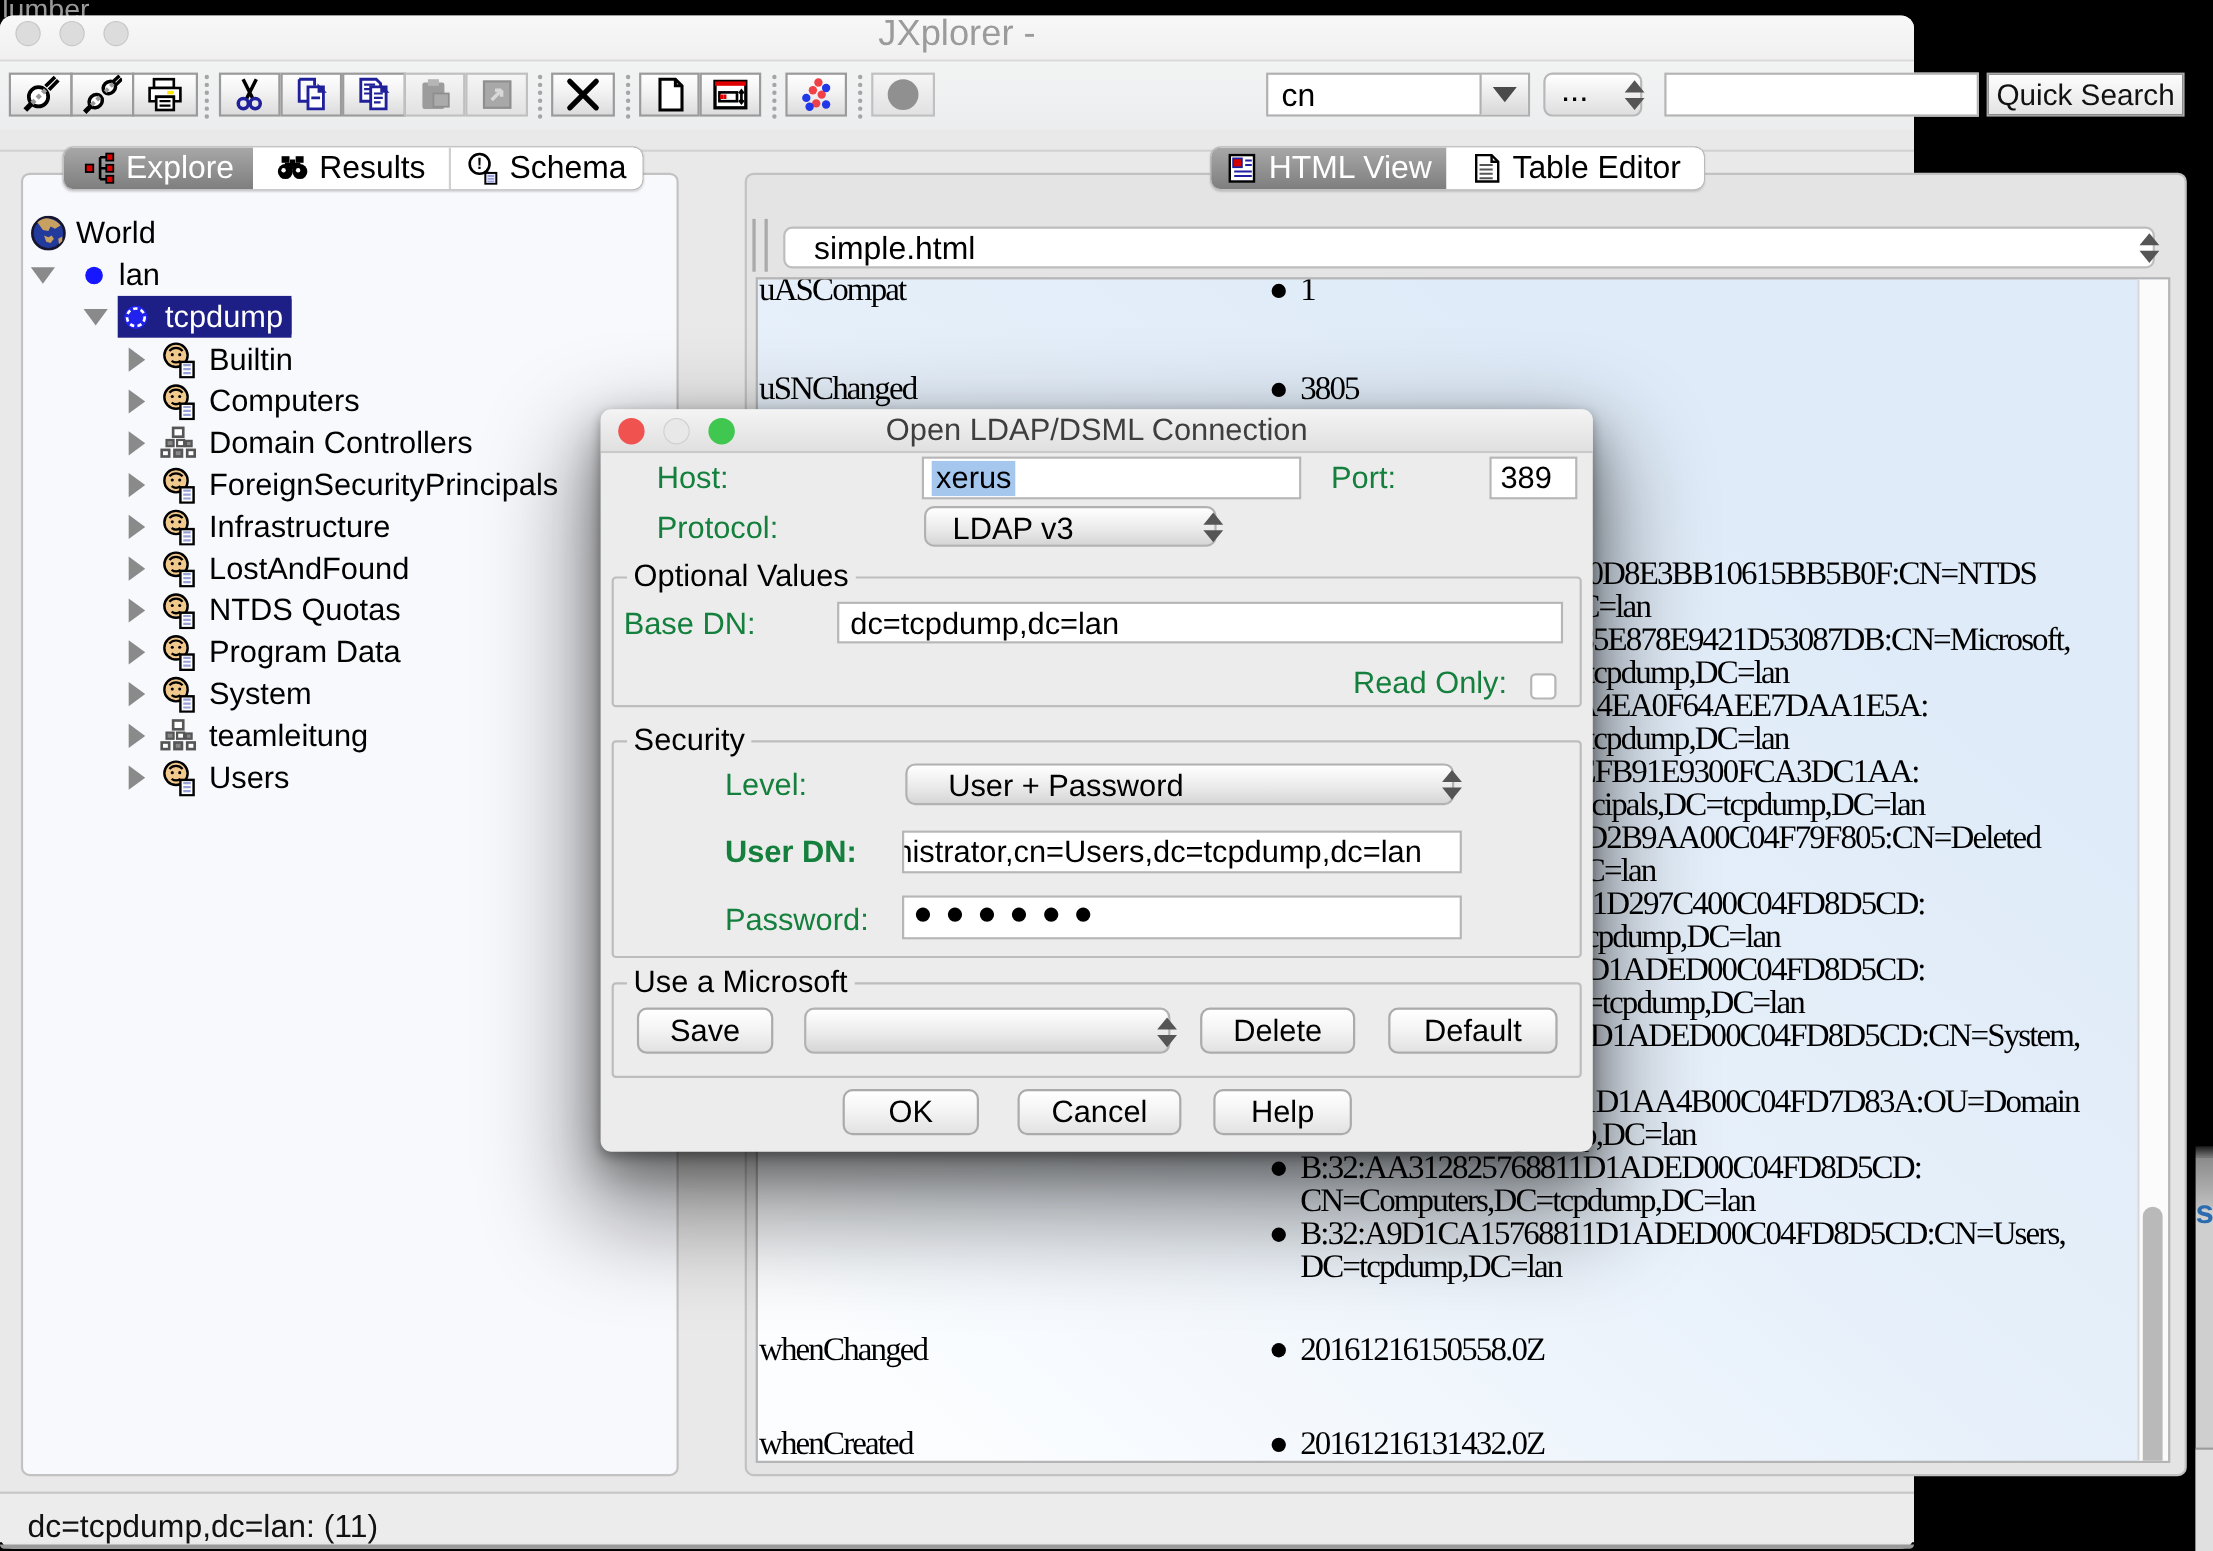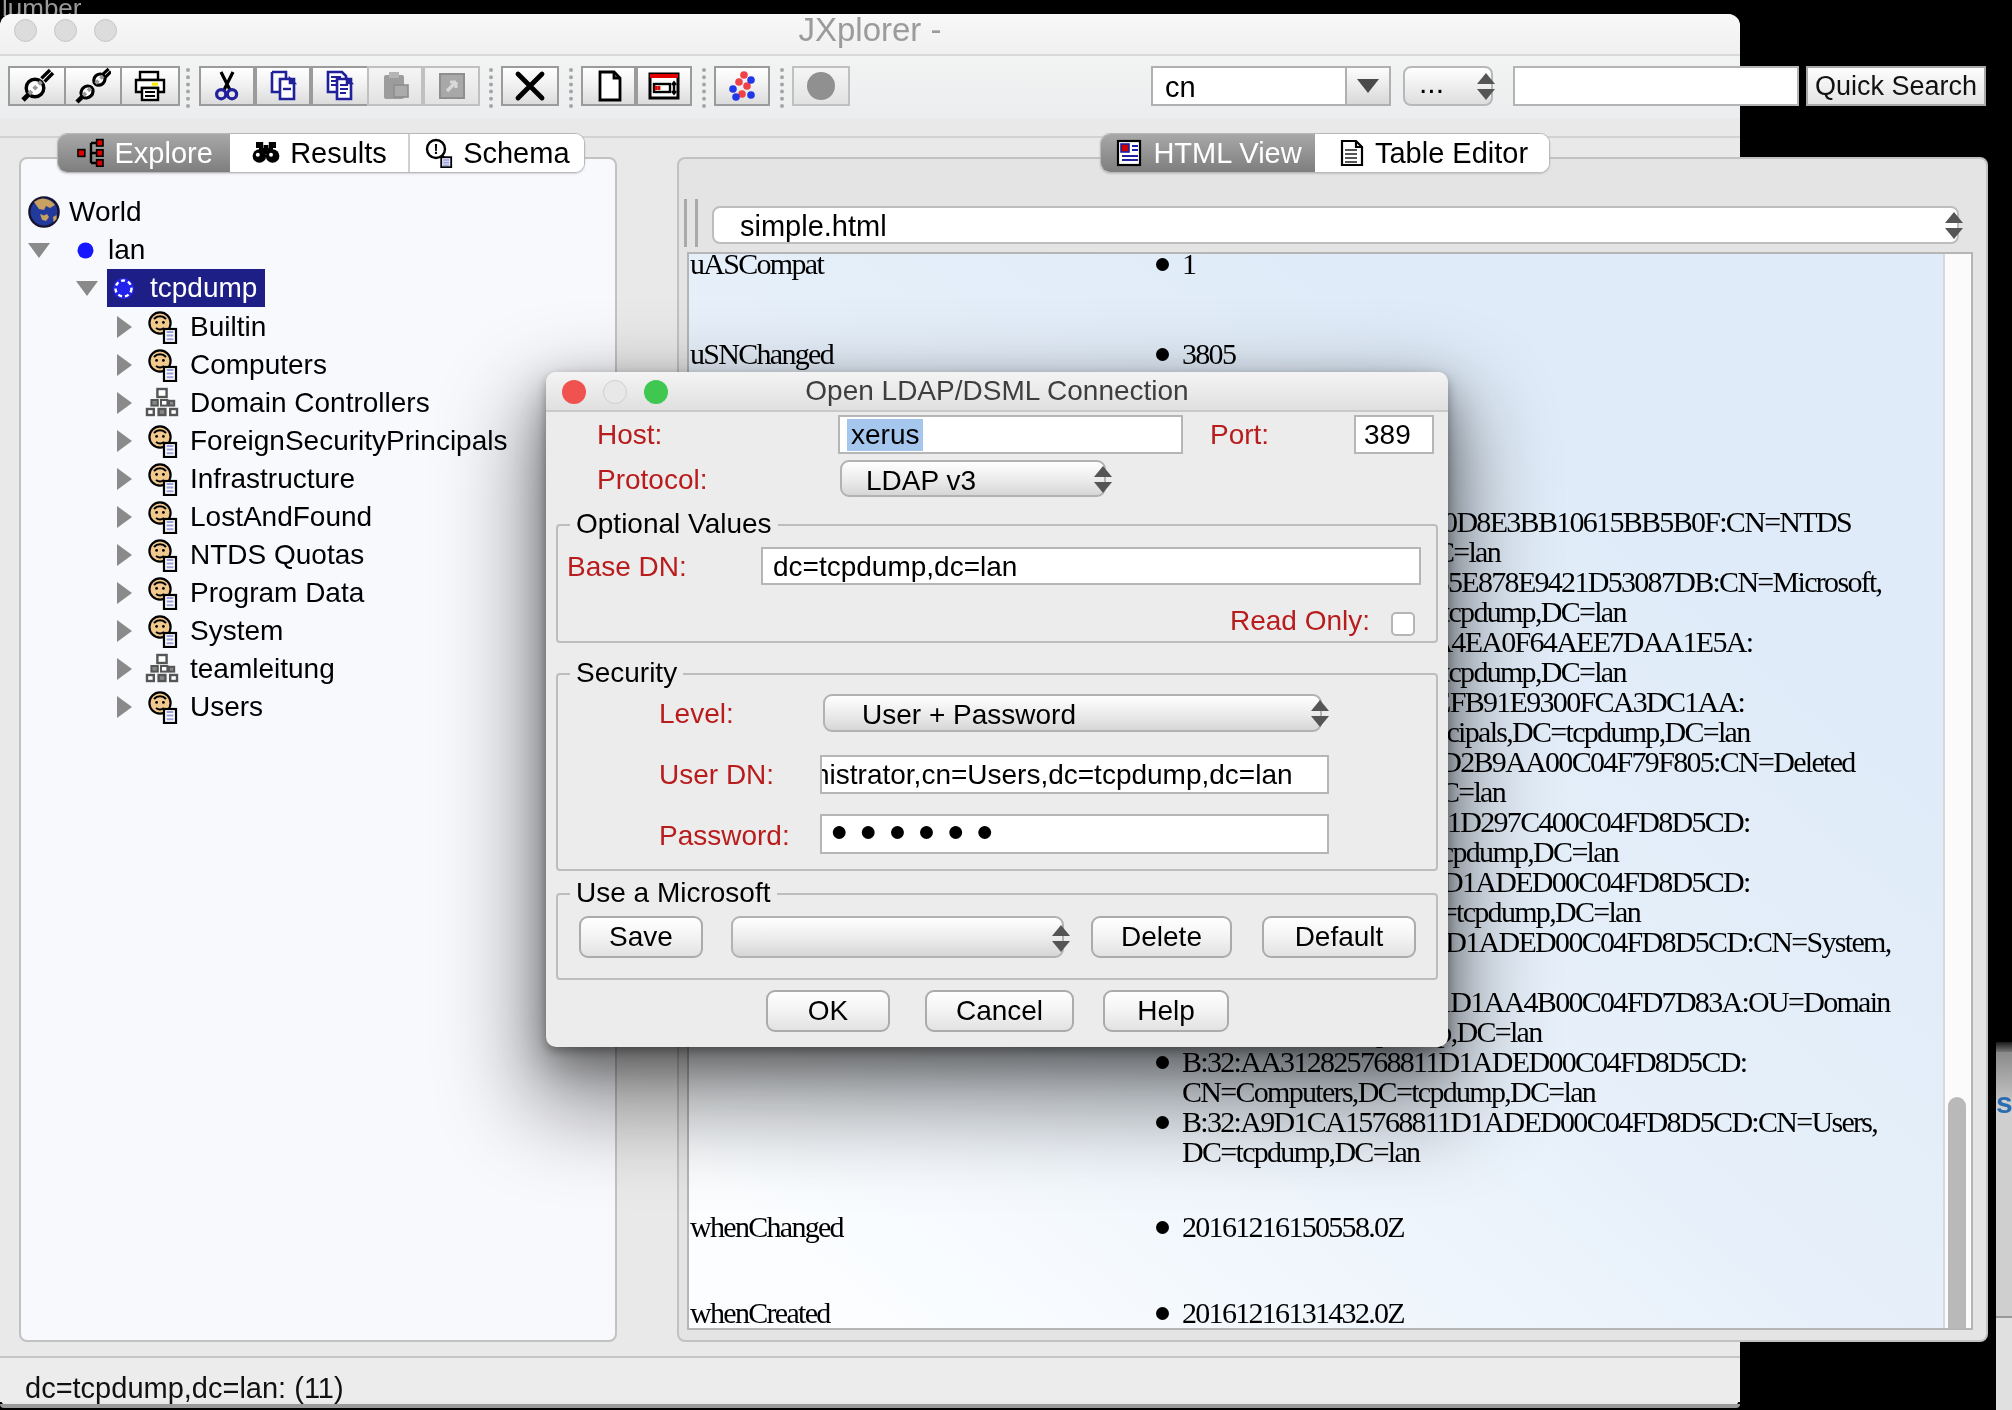--- a/index.html
+++ b/index.html
@@ -92,21 +92,21 @@
 
 
 #dialog { position:absolute; left:546px; top:372px; width:902px; height:675px;
   background:#ececec; border-radius:10px; font-size:28px;
   box-shadow:0 45px 90px 18px rgba(0,0,0,.42), 0 18px 40px rgba(0,0,0,.35), 0 4px 10px rgba(0,0,0,.30); }
 #dtitle { position:absolute; left:0; top:0; width:100%; height:40px;
   background:linear-gradient(#f4f4f4,#e0e0e0); border-radius:10px 10px 0 0;
   border-bottom:2px solid #c9c9c9; }
 #dtitle .t { position:absolute; width:100%; text-align:center; top:3px; font-size:28px; color:#3e3e3e; }
 .dl { position:absolute; top:8px; width:24px; height:24px; border-radius:50%; }
-.dlabel { position:absolute; font-size:28px; color:#b91c1c; white-space:nowrap; }
+.dlabel { position:absolute; font-size:28px; color:#15803d; white-space:nowrap; }
 .dfield { position:absolute; background:#fff; border:2px solid #b6b6b6; font-size:28px; white-space:nowrap; overflow:hidden; }
 .combo { position:absolute; background:linear-gradient(#ffffff,#e9e9e9 60%, #d6d6d6); border:2px solid #b2b2b2; border-radius:9px; font-size:28px; }
 .combo .ctxt { position:absolute; left:24px; top:3px; }
 .spin { position:absolute; }
 .spin:before, .spin:after { content:""; position:absolute; left:0; border-left:9px solid transparent; border-right:9px solid transparent; }
 .spin:before { top:0; border-bottom:11px solid #555; }
 .spin:after { top:16px; border-top:11px solid #555; }
 .group { position:absolute; border:2px solid #bdbdbd; border-radius:4px; }
 .gtitle { position:absolute; top:-18px; left:12px; background:#ececec; padding:0 6px; font-size:28px; }
 .dbtn { position:absolute; height:42px; background:linear-gradient(#ffffff,#f3f3f3 50%,#e2e2e2); border:2px solid #ababab; border-radius:9px;
@@ -615,21 +615,21 @@
   <div style="position:absolute; left:845px; top:240px; width:24px; height:24px; background:#fff; border:2px solid #b5b5b5; border-radius:5px;"></div>
 
   <div class="group" style="left:10px; top:301px; width:882px; height:198px;">
     <div class="gtitle">Security</div>
   </div>
   <div class="dlabel" style="left:113px; top:326px;">Level:</div>
   <div class="combo" style="left:277px; top:322px; width:499px; height:38px;">
       <span class="ctxt" style="left:37px;">User + Password</span>
       <div class="spin" style="right:9px; top:4px;"></div>
     </div>
-  <div class="dlabel" style="left:113px; top:387px;">User DN:</div>
+  <div class="dlabel" style="left:113px; top:387px;font-weight:bold;">User DN:</div>
   <div class="dfield" style="left:274px; top:383px; width:509px; height:39px;">
       <span style="position:absolute;left:-8px;top:2px;">nistrator,cn=Users,dc=tcpdump,dc=lan</span>
     </div>
   <div class="dlabel" style="left:113px; top:448px;">Password:</div>
   <div class="dfield" style="left:274px; top:442px; width:509px; height:40px;">
       <span style="position:absolute;left:8px;top:-2px;letter-spacing:11px;font-size:30px;">●●●●●●</span>
     </div>
 
   <div class="group" style="left:10px; top:521px; width:882px; height:87px;">
     <div class="gtitle">Use a Microsoft</div>

